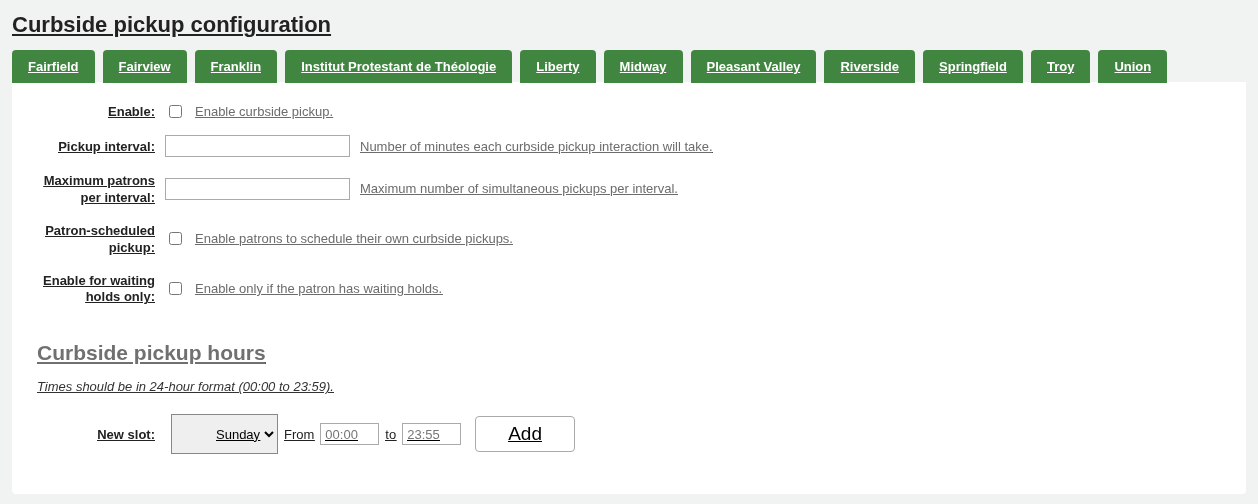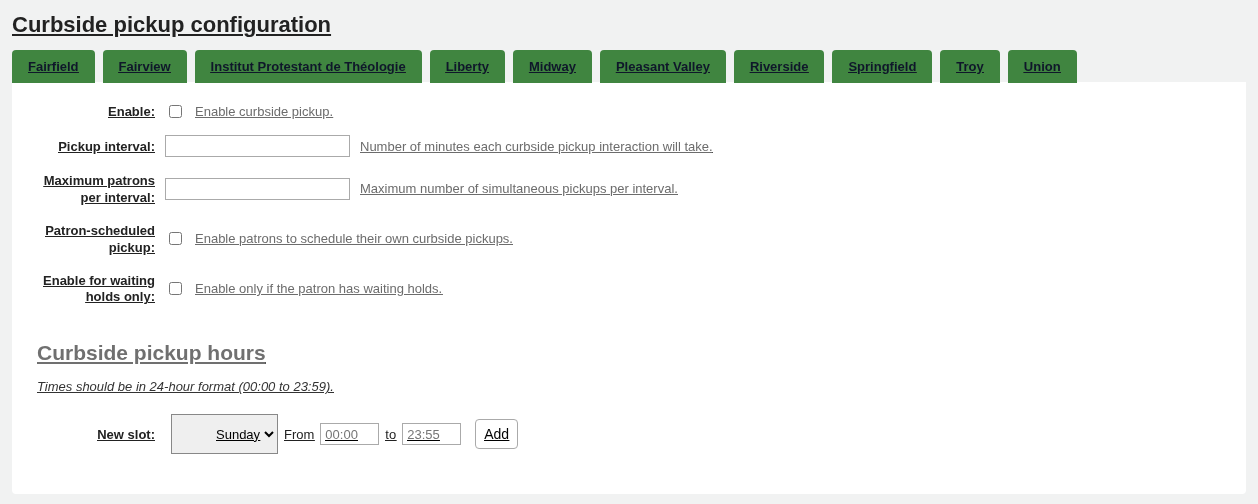--- a/index.html
+++ b/index.html
@@ -21,21 +21,21 @@
       color: #222;
     }
     .tab-row {
       display: flex;
       flex-wrap: wrap;
       gap: 8px;
       margin: 0;
     }
     .tab {
       background: #408540;
-      color: #0f172a;
+      color: #ffffff;
       padding: 9px 16px;
       border-radius: 4px 4px 0 0;
       font-size: 13px;
       font-weight: bold;
       cursor: pointer;
       white-space: nowrap;
     }
     .tab.active {
       background: #fff;
       color: #222;
@@ -103,22 +103,22 @@
     .hint-italic {
       font-style: italic;
       font-size: 13px;
       color: #333;
       margin-bottom: 20px;
     }
     .add-button {
       background: #fff;
       border: 1px solid #aaa;
       border-radius: 4px;
-      padding: 6px 8px;
-      font-size: 14px;
+      padding: 6px 32px;
+      font-size: 19px;
       cursor: pointer;
       margin-left: 8px;
     }
     .newslot-line {
       display: flex;
       align-items: center;
       gap: 6px;
     }
     .newslot-label {
       width: 128px;
@@ -129,20 +129,21 @@
     }
   </style>
 </head>
 <body>
 
 <h1 class="page-title">Curbside pickup configuration</h1>
 
 <div class="tab-row">
   <div class="tab">Fairfield</div>
   <div class="tab">Fairview</div>
+  <div class="tab">Franklin</div>
   <div class="tab">Institut Protestant de Théologie</div>
   <div class="tab">Liberty</div>
   <div class="tab">Midway</div>
   <div class="tab">Pleasant Valley</div>
   <div class="tab">Riverside</div>
   <div class="tab">Springfield</div>
   <div class="tab">Troy</div>
   <div class="tab">Union</div>
 </div>
 

